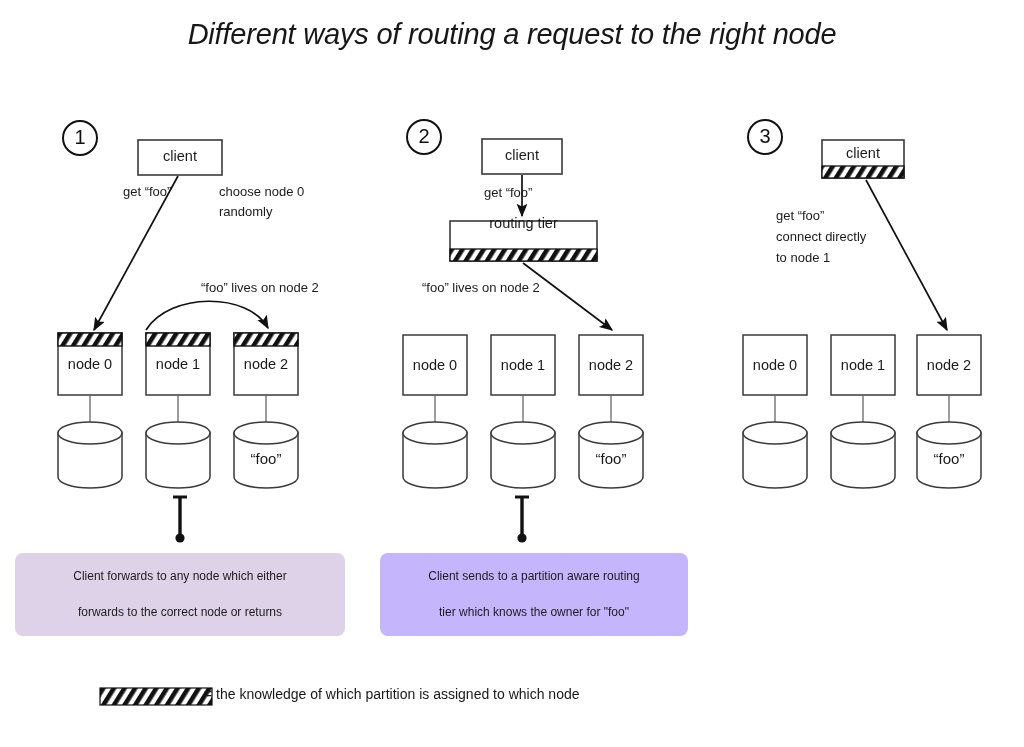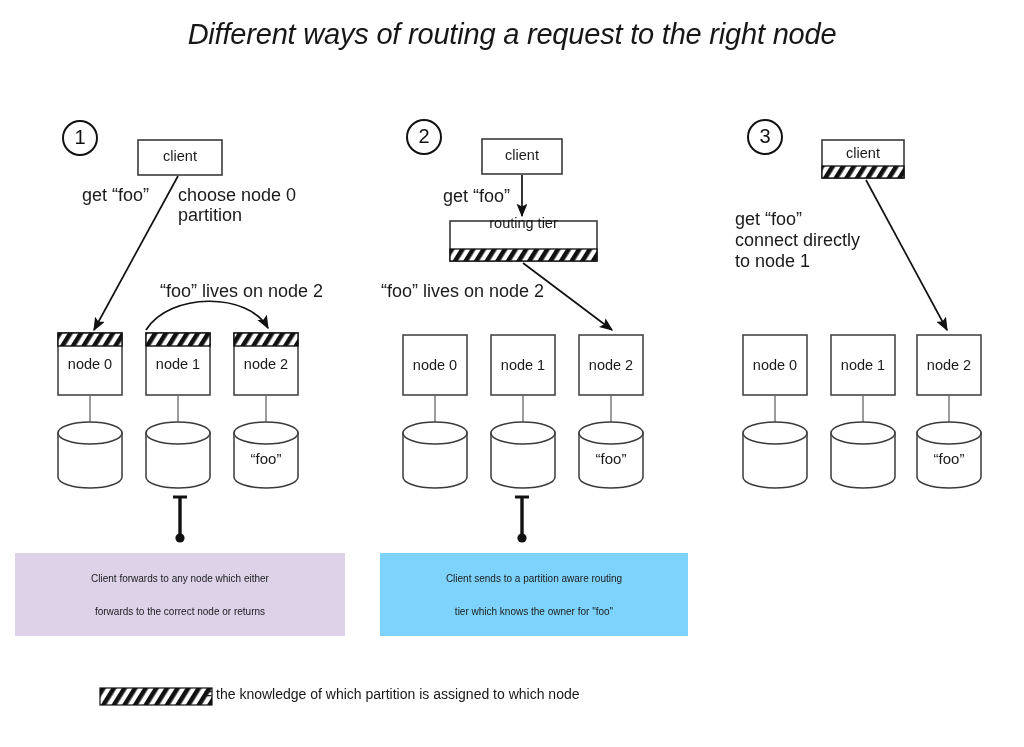--- a/index.html
+++ b/index.html
@@ -48,40 +48,42 @@
     text-align: right;
   }
   .callout {
     position: absolute;
     box-sizing: border-box;
     padding: 0 14px;
     display: flex;
     flex-direction: column;
     justify-content: center;
     gap: 22px;
-    font-size: 10px;
+    font-size: 12px;
     color: #1c1c1c;
     text-align: center;
     line-height: 1.1;
+    border-radius: 8px;
   }
   .callout .ln { display:block; }
   #callout1 {
     left: 15px; top: 553px; width: 330px; height: 83px;
     background: #ddd2e8;
   }
   #callout2 {
     left: 380px; top: 553px; width: 308px; height: 83px;
-    background: #7dd3fc;
+    background: #c4b5fd;
   }
   .lbl {
     position: absolute;
-    font-size: 18px;
+    font-size: 13px;
     color: #1a1a1a;
     white-space: nowrap;
     line-height: 1.15;
+    margin-left: 41px;
   }
   .lbl.c { text-align: left; }
   .boxlabel {
     position: absolute;
     font-size: 14.5px;
     color: #1a1a1a;
     white-space: nowrap;
     text-align: center;
   }
   .cyl-label {
@@ -214,21 +216,21 @@
       <ellipse cx="949" cy="433" rx="32" ry="11" fill="#fff" stroke="#3a3a3a" stroke-width="1.5"></ellipse>
     </g>
 
     <rect x="100" y="688" width="112" height="17" fill="url(#hatch)" stroke="#111" stroke-width="1.2"></rect>
   </svg>
 
   <div class="num" style="left:62px; top:120px;">1</div>
   <div class="boxlabel" style="left:138px; top:148px; width:84px;">client</div>
   <div class="lbl" style="left:82px; top:185px;">get “foo”</div>
   <div class="lbl c" style="left:178px; top:185px; width:134px;">choose node 0</div>
-  <div class="lbl c" style="left:178px; top:205px; width:134px;">partition</div>
+  <div class="lbl c" style="left:178px; top:205px; width:134px;">randomly</div>
   <div class="lbl" style="left:160px; top:281px;">“foo” lives on node 2</div>
 
   <div class="boxlabel" style="left:58px; top:356px; width:64px;">node 0</div>
   <div class="boxlabel" style="left:146px; top:356px; width:64px;">node 1</div>
   <div class="boxlabel" style="left:234px; top:356px; width:64px;">node 2</div>
   <div class="cyl-label" style="left:234px; top:450px; width:64px;">“foo”</div>
 
   <div class="num" style="left:406px; top:119px;">2</div>
   <div class="boxlabel" style="left:482px; top:147px; width:80px;">client</div>
   <div class="lbl" style="left:443px; top:186px;">get “foo”</div>

